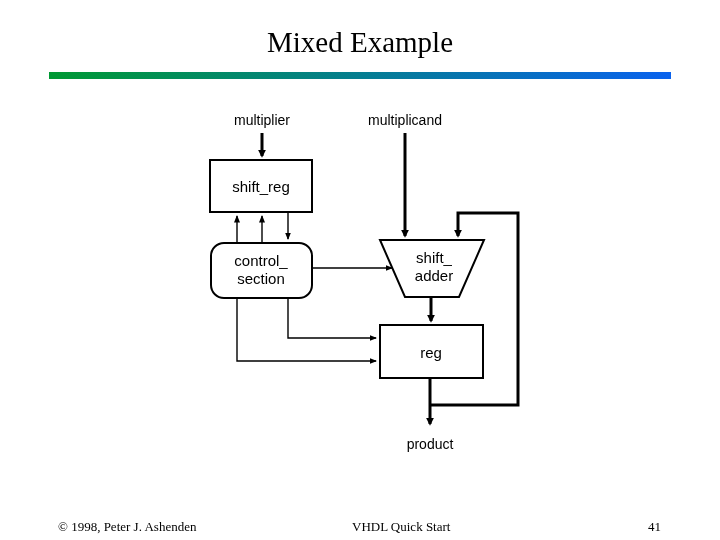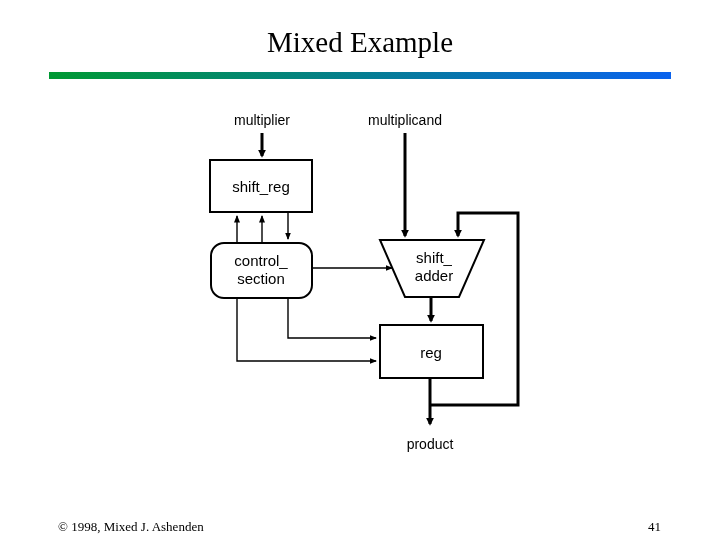--- a/index.html
+++ b/index.html
@@ -141,16 +141,17 @@
     <path class="wire-thin" d="M288,298 L288,338 L376,338" marker-end="url(#arrowThin)"></path>
     <path class="wire-thin" d="M237,298 L237,361 L376,361" marker-end="url(#arrowThin)"></path>
 
     <path class="wire-bold" d="M431,297 L431,321" marker-end="url(#arrowBold)"></path>
 
     <path class="wire-bold" d="M430,378 L430,424" marker-end="url(#arrowBold)"></path>
 
     <text class="diagram-label" x="430" y="449" text-anchor="middle">product</text>
   </svg>
 
-  <div class="footer-text" id="footer-copyright">© 1998, Mixed J. Ashenden</div>
+  <div class="footer-text" id="footer-copyright">© 1998, Peter J. Ashenden</div>
+  <div class="footer-text" id="footer-center">VHDL Quick Start</div>
   <div class="footer-text" id="footer-page">41</div>
 
 </div>
 
 </body></html>

